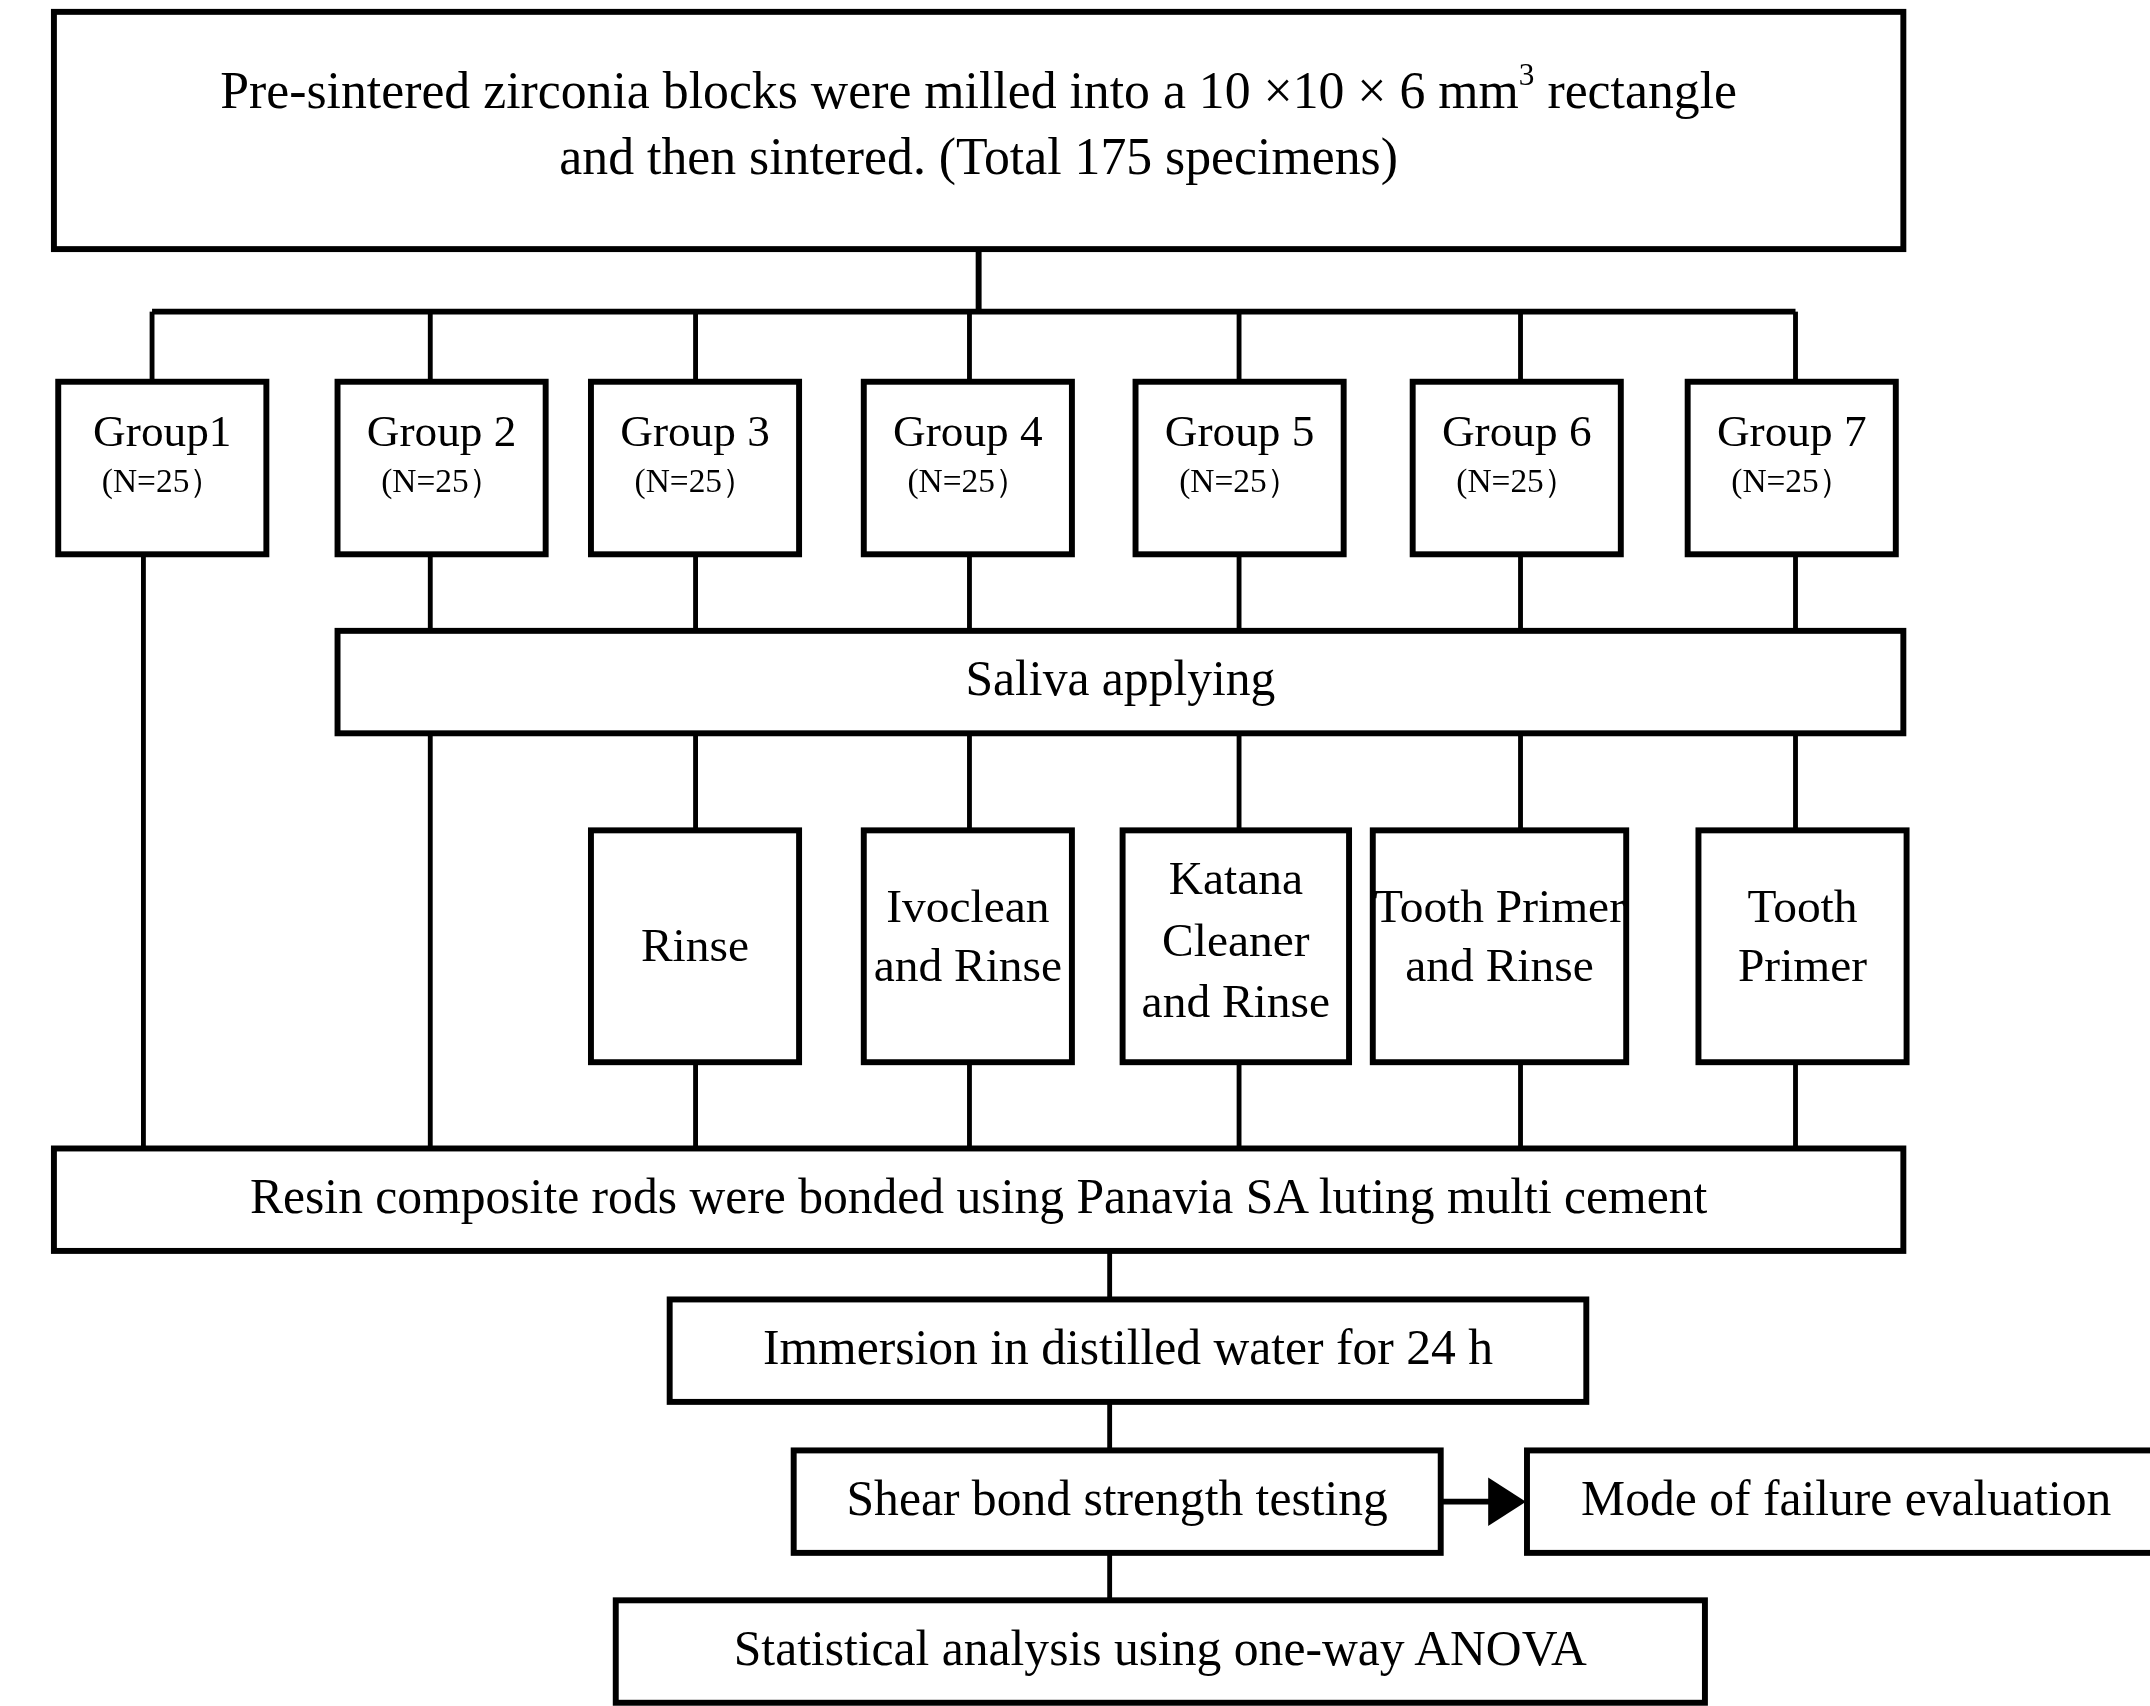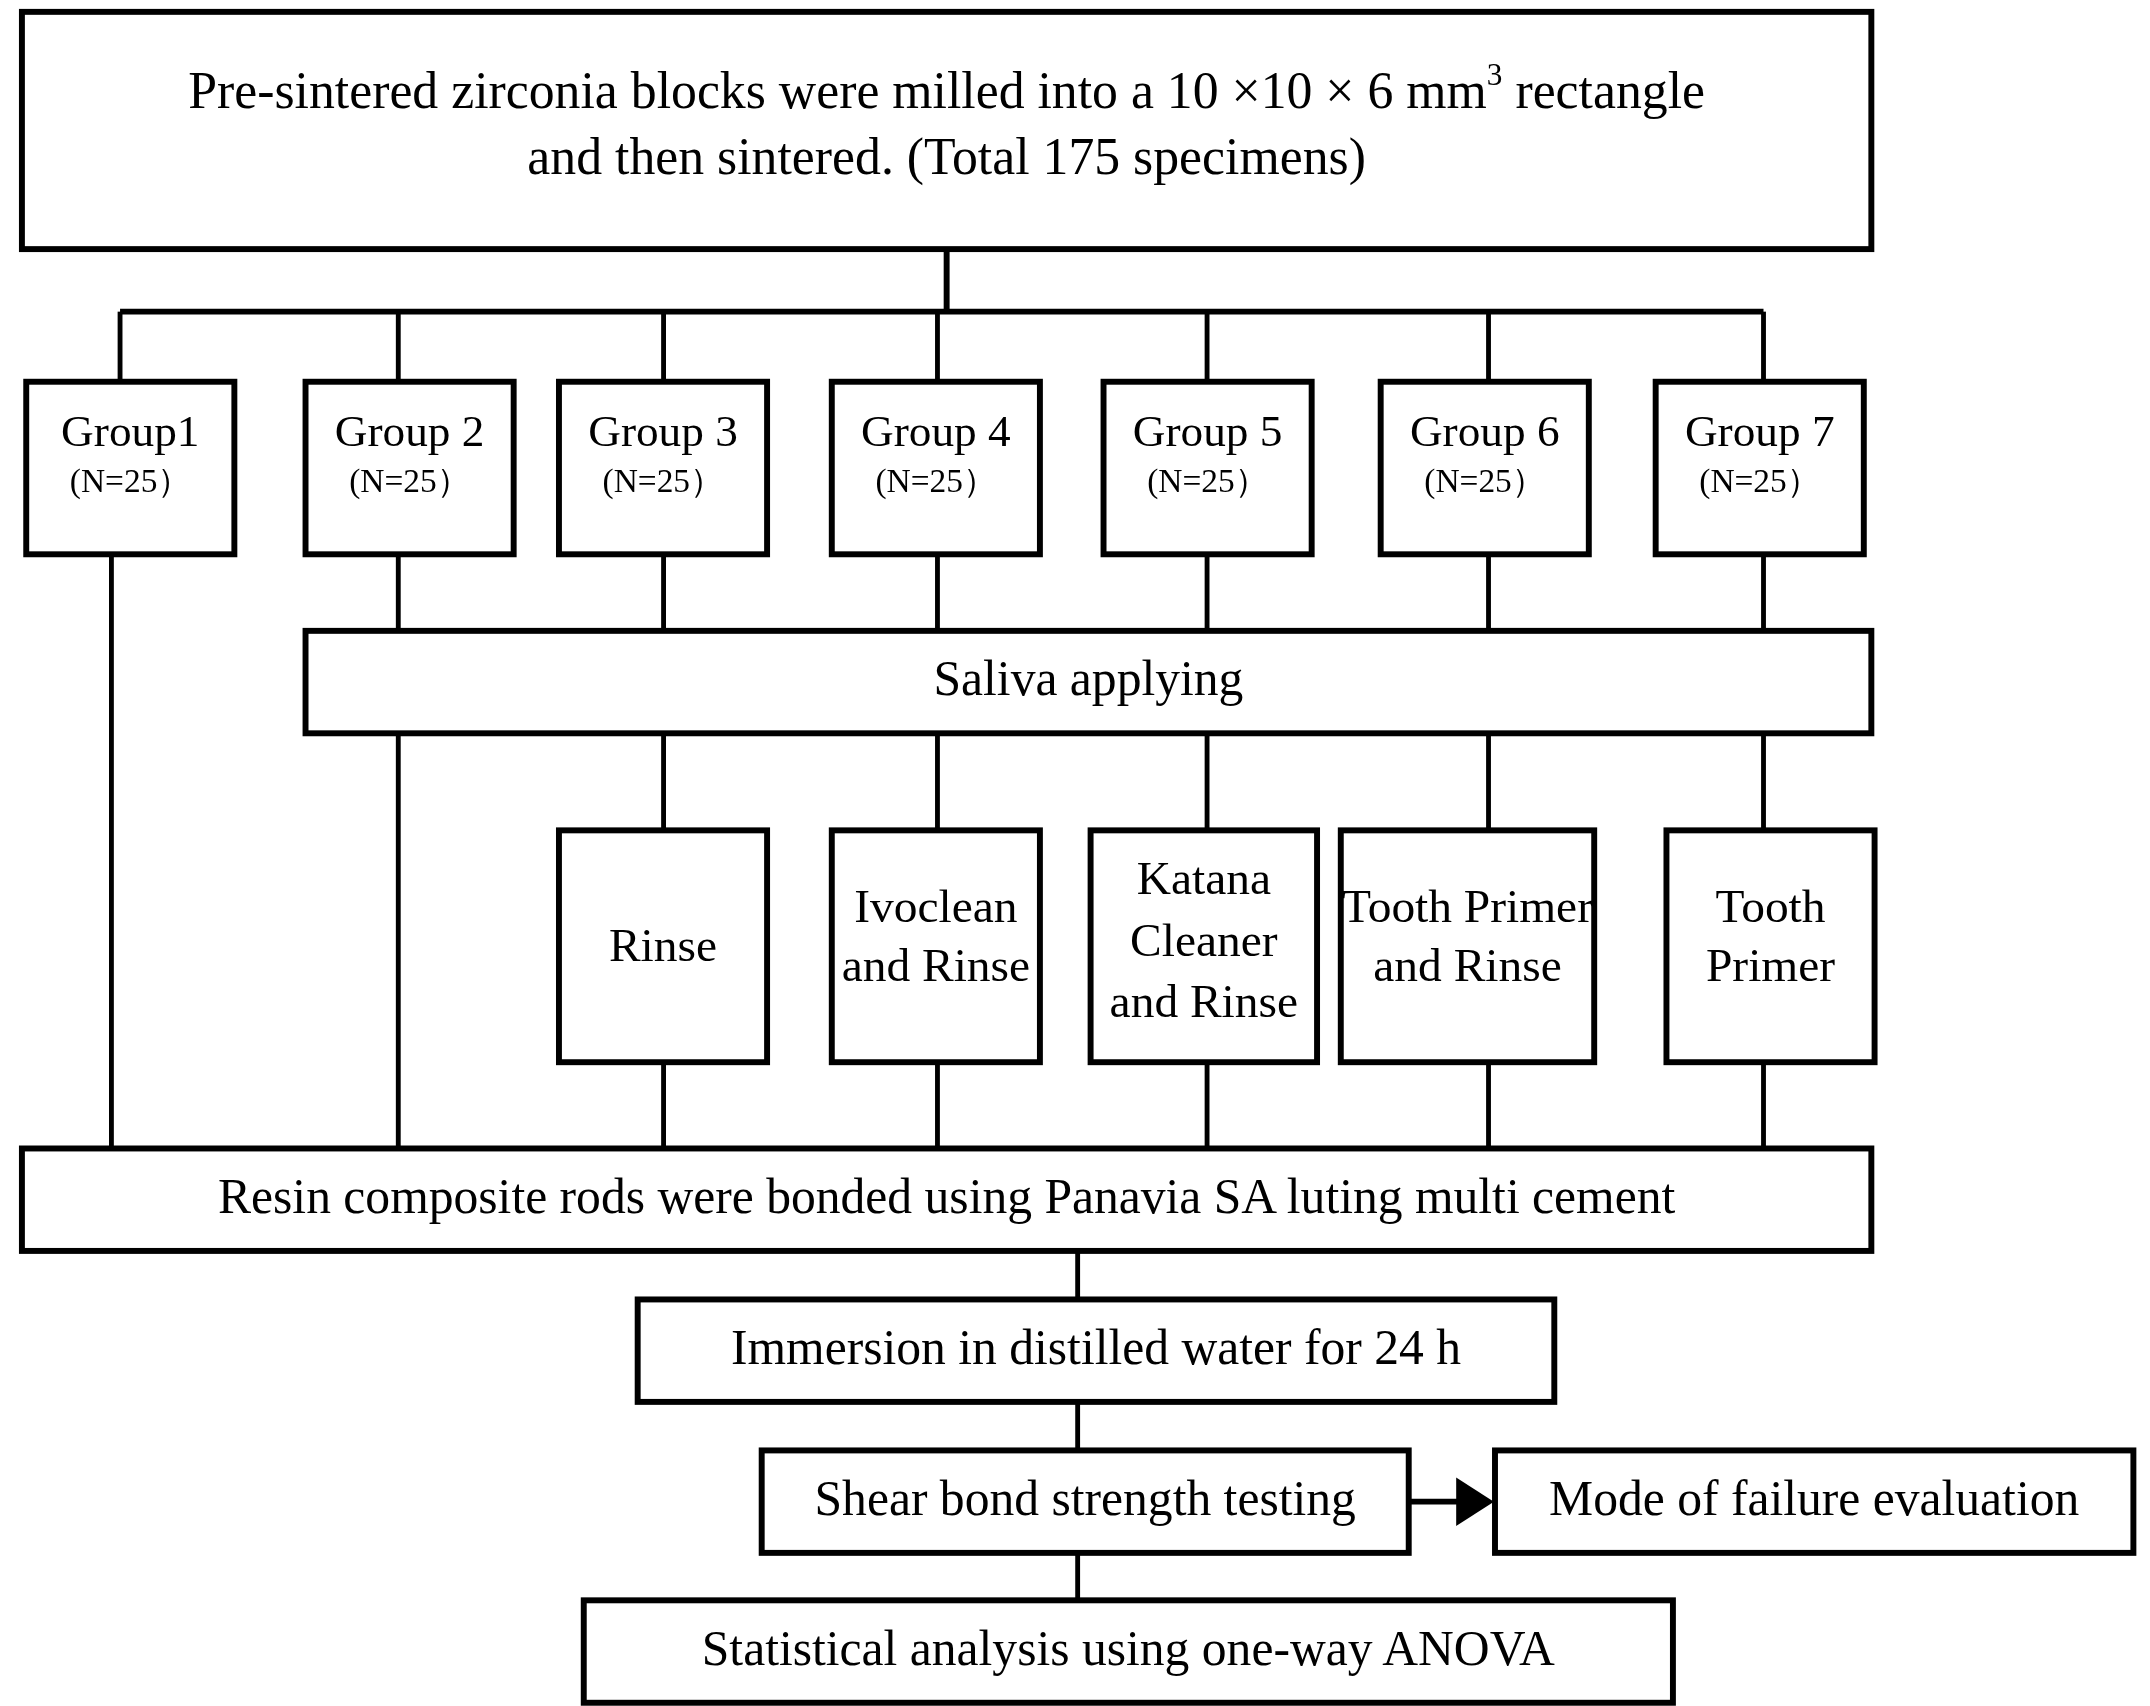--- a/index.html
+++ b/index.html
@@ -11,20 +11,21 @@
     width: 2151px;
     height: 1706px;
     font-family: "Liberation Serif", "DejaVu Serif", serif;
     color: #000000;
     overflow: hidden;
   }
   #flowchart-root {
     position: relative;
     width: 1833px;
     height: 1706px;
+    margin-left: 32px;
   }
   svg.chart-svg {
     position: absolute;
     top: 0;
     left: 0;
     width: 2151px;
     height: 1706px;
   }
   .node-box {
     fill: #ffffff;

